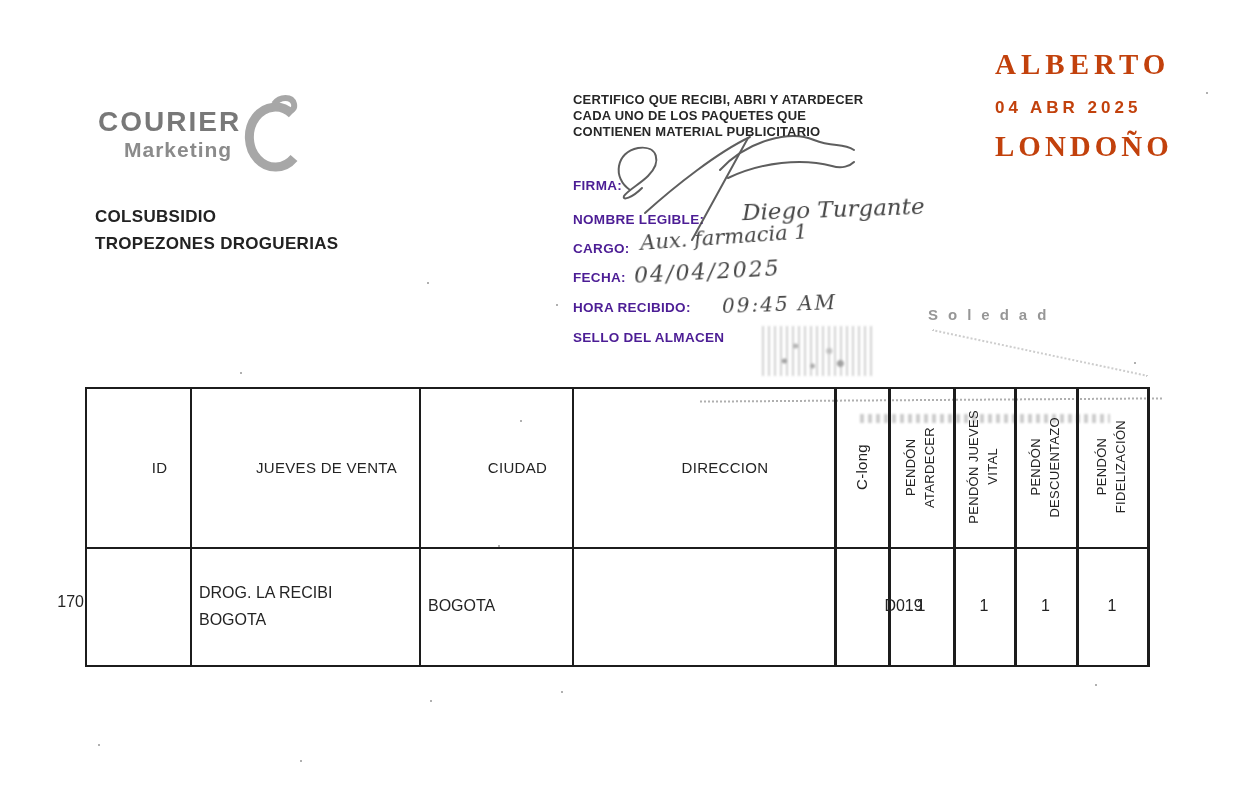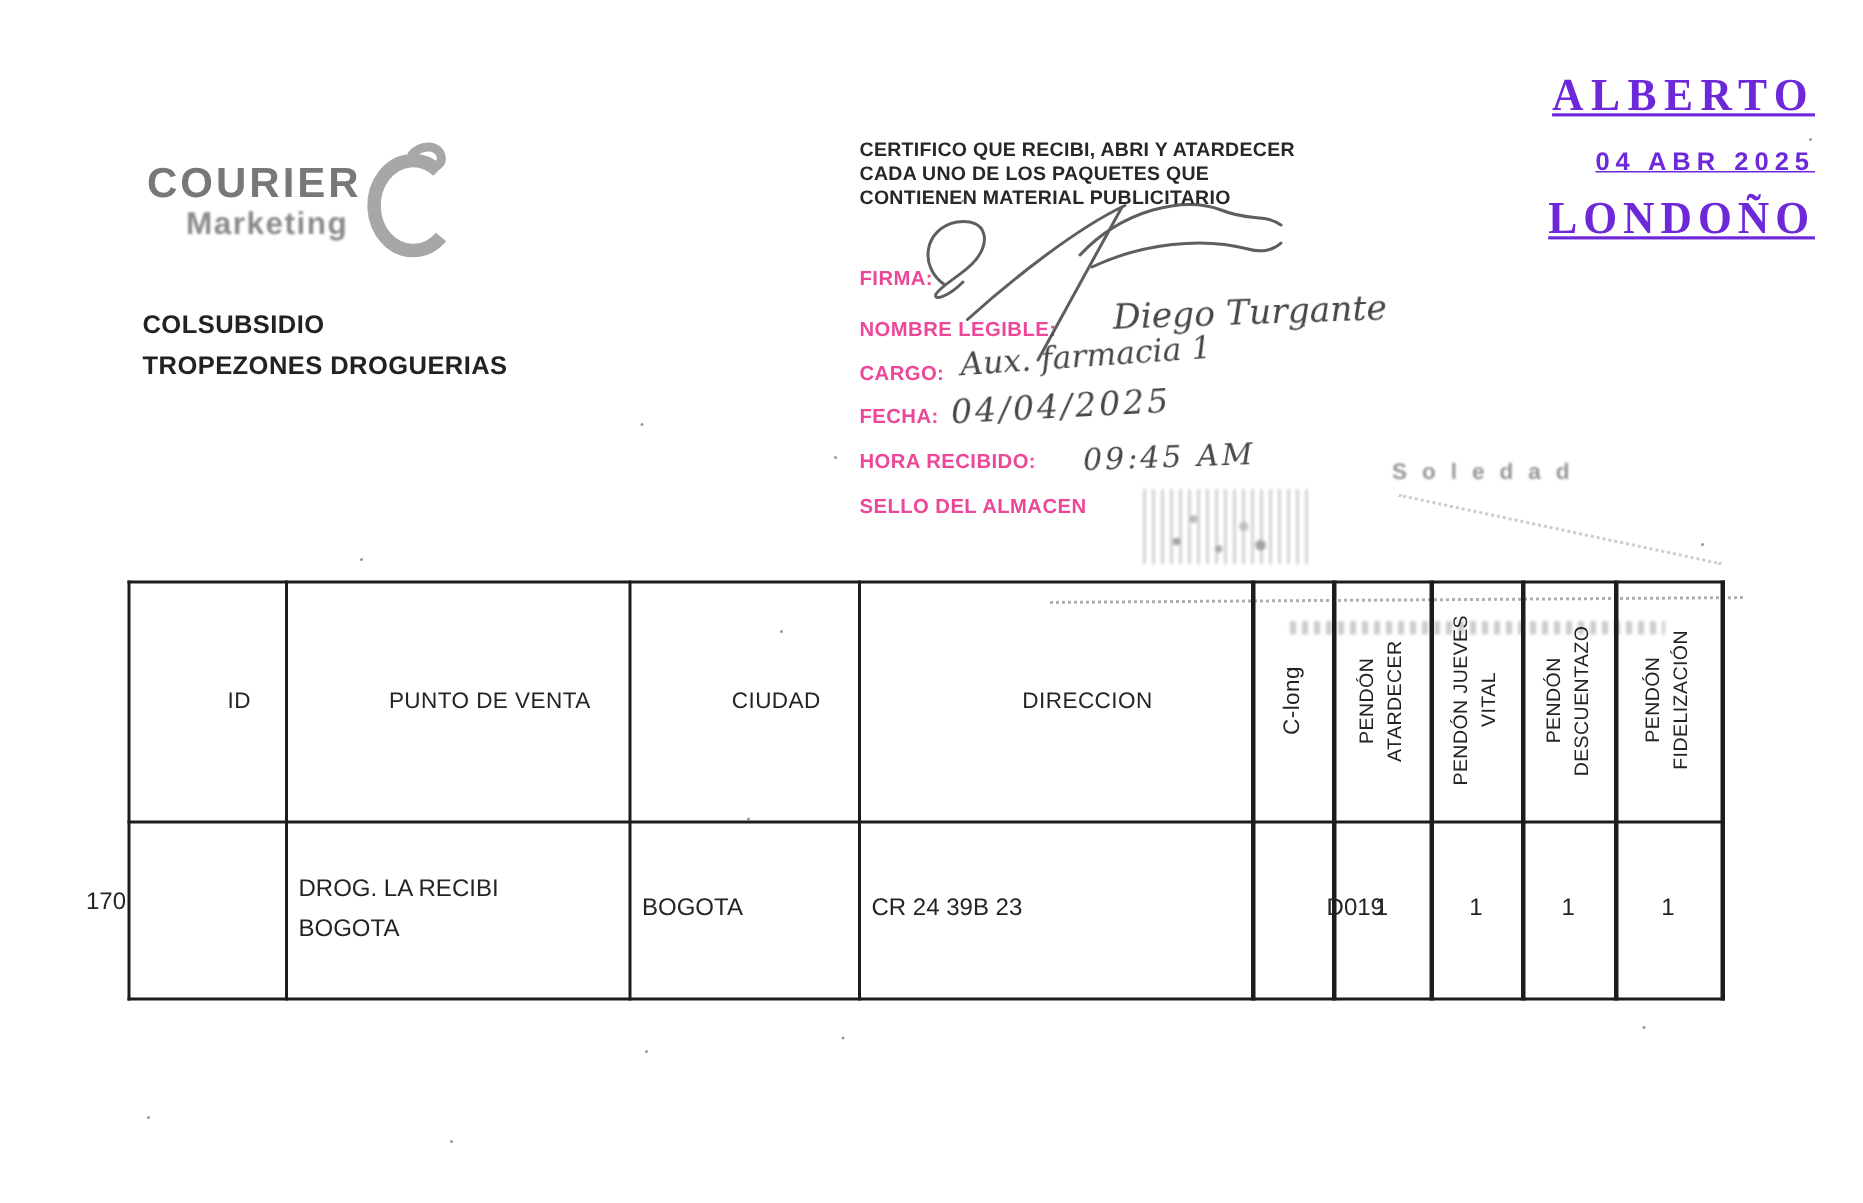--- a/index.html
+++ b/index.html
@@ -11,25 +11,25 @@
               letter-spacing:2px;filter:blur(.5px);}
   .logo-sub{left:124px;top:138px;font-size:21px;font-weight:700;color:#8b8b8b;
             letter-spacing:1px;filter:blur(.6px);}
   .logo-mark{left:240px;top:92px;filter:blur(.5px);opacity:.75;}
   
   .order-block{left:95px;top:203px;font-size:17px;font-weight:700;line-height:27px;
                color:#222;letter-spacing:.3px;filter:blur(.2px);}
   
   .cert-statement{left:573px;top:92px;font-size:13px;font-weight:700;line-height:16px;
                   color:#272727;letter-spacing:.2px;filter:blur(.2px);}
-  .field-label{font-size:13.5px;font-weight:700;color:#ec4899;letter-spacing:.3px;filter:blur(.2px);}
+  .field-label{font-size:13.5px;font-weight:700;color:#4c1d95;letter-spacing:.3px;filter:blur(.2px);}
   .hand{font-family:"DejaVu Serif",serif;font-style:italic;color:#474747;filter:blur(.35px);white-space:nowrap;}
   
-  .stamp-block{left:995px;top:48px;width:215px;text-align:right;color:#6d28d9;
-               font-family:"Liberation Serif",serif;font-weight:700;filter:blur(.45px);text-decoration:underline;}
+  .stamp-block{left:995px;top:48px;width:215px;text-align:left;color:#c2410c;
+               font-family:"Liberation Serif",serif;font-weight:700;filter:blur(.45px);}
   .stamp-line1{font-size:29px;letter-spacing:5px;transform:scaleY(1.05);}
   .stamp-date{margin-top:17px;font-size:17px;letter-spacing:4px;font-family:"Liberation Sans",sans-serif;}
   .stamp-line2{margin-top:12px;font-size:29px;letter-spacing:4px;transform:scaleY(1.05);}
   
   .soledad{left:928px;top:306px;font-size:15px;font-weight:700;letter-spacing:10px;
            color:#7d7d7d;filter:blur(.7px);opacity:.8;}
   .smudge-blob{left:762px;top:326px;width:112px;height:50px;opacity:.55;filter:blur(1px);
     background:
       radial-gradient(circle at 20% 70%, #555 2px, transparent 3px),
       radial-gradient(circle at 45% 80%, #666 2px, transparent 3px),
@@ -124,21 +124,21 @@
   <div class="abs vline" style="left:419px;top:387px;height:280px;"></div>
   <div class="abs vline" style="left:572px;top:387px;height:280px;"></div>
   <div class="abs vline thick" style="left:834px;top:387px;height:280px;"></div>
   <div class="abs vline thick" style="left:888px;top:387px;height:280px;"></div>
   <div class="abs vline thick" style="left:953px;top:387px;height:280px;"></div>
   <div class="abs vline thick" style="left:1014px;top:387px;height:280px;"></div>
   <div class="abs vline thick" style="left:1076px;top:387px;height:280px;"></div>
   <div class="abs vline thick" style="left:1147px;top:387px;height:280px;"></div>
 
   <div class="abs cell hdr" style="left:87px;top:389px;width:101px;height:156px;">ID</div>
-  <div class="abs cell hdr" style="left:192px;top:389px;width:225px;height:156px;">PUNTO DE VENTA</div>
+  <div class="abs cell hdr" style="left:192px;top:389px;width:225px;height:156px;">JUEVES DE VENTA</div>
   <div class="abs cell hdr" style="left:421px;top:389px;width:149px;height:156px;">CIUDAD</div>
   <div class="abs cell hdr" style="left:574px;top:389px;width:258px;height:156px;">DIRECCION</div>
   <div class="abs cell" style="left:837px;top:389px;width:49px;height:156px;">
       <span class="vert" style="font-size:15px;">C-long</span>
     </div>
   <div class="abs cell" style="left:891px;top:389px;width:60px;height:156px;">
       <span class="vert pre">PENDÓN
 ATARDECER</span>
     </div>
   <div class="abs cell" style="left:956px;top:389px;width:56px;height:156px;">
@@ -151,21 +151,20 @@
     </div>
   <div class="abs cell" style="left:1079px;top:389px;width:66px;height:156px;">
       <span class="vert pre">PENDÓN
 FIDELIZACIÓN</span>
     </div>
 
   <div class="abs row-index">170</div>
   <div class="abs cell val left pre" style="left:192px;top:549px;width:225px;height:114px;line-height:27px;">DROG. LA RECIBI
 BOGOTA</div>
   <div class="abs cell val left" style="left:421px;top:549px;width:149px;height:114px;">BOGOTA</div>
-  <div class="abs cell val left" style="left:574px;top:549px;width:258px;height:114px;">CR 24 39B 23</div>
   <div class="abs cell val" style="left:837px;top:549px;width:49px;height:114px;padding-left:42px;">D019</div>
   <div class="abs cell val" style="left:891px;top:549px;width:60px;height:114px;">1</div>
   <div class="abs cell val" style="left:956px;top:549px;width:56px;height:114px;">1</div>
   <div class="abs cell val" style="left:1017px;top:549px;width:57px;height:114px;">1</div>
   <div class="abs cell val" style="left:1079px;top:549px;width:66px;height:114px;">1</div>
 
   <div>
     <div class="dot" style="left:427px;top:282px;"></div>
     <div class="dot" style="left:556px;top:304px;"></div>
     <div class="dot" style="left:641px;top:133px;"></div>

